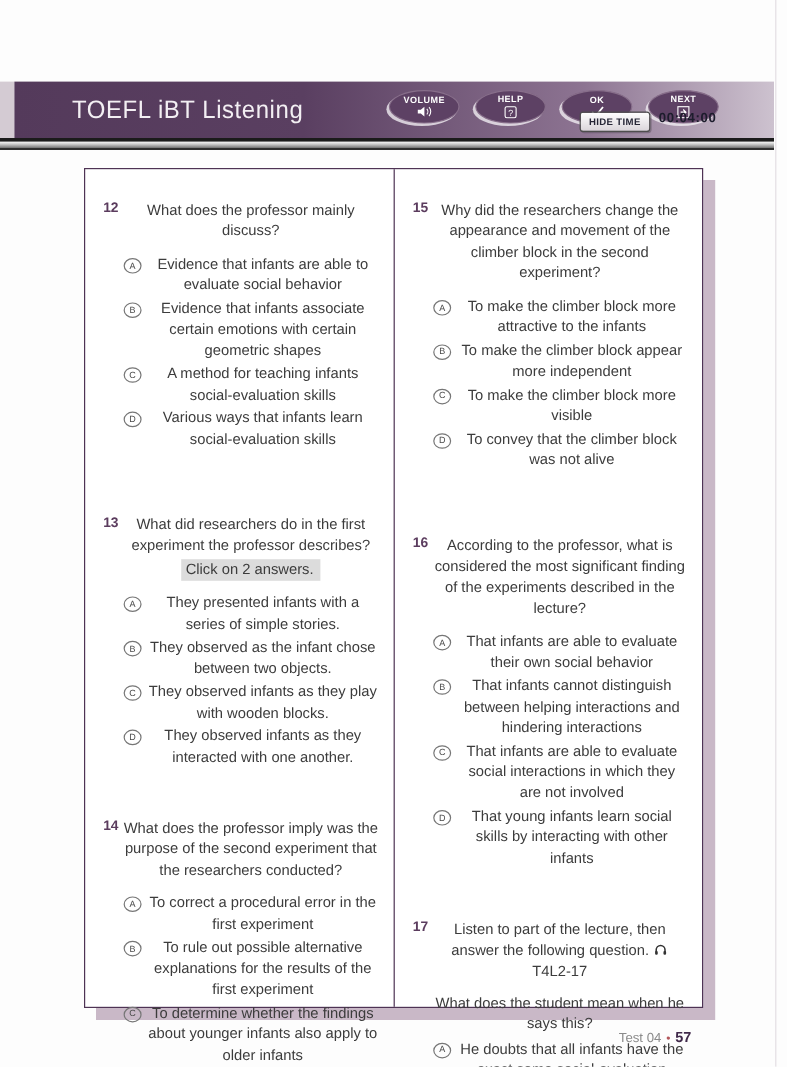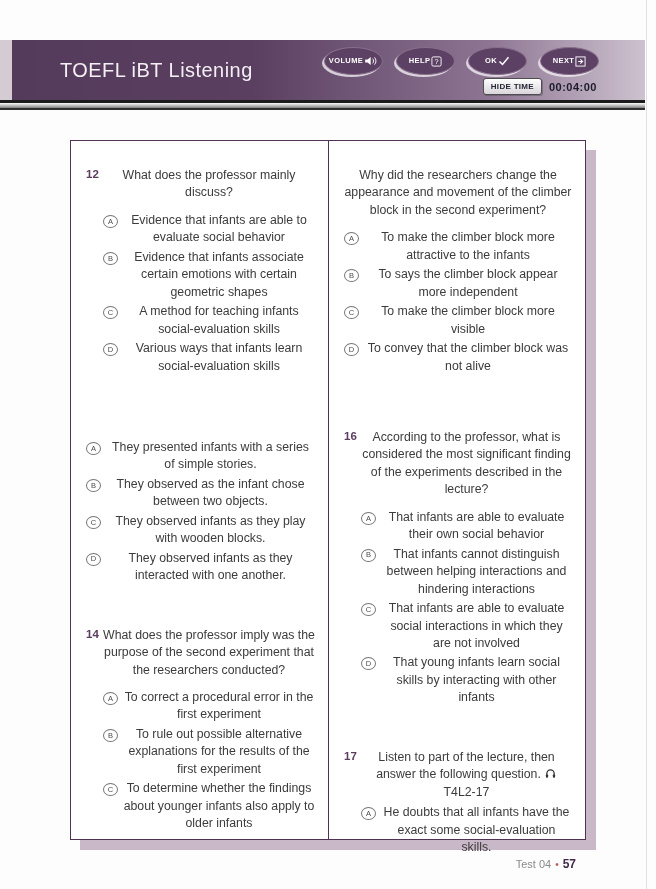--- a/index.html
+++ b/index.html
@@ -2,43 +2,43 @@
 <html><head>
 <meta charset="utf-8">
 <style>
   html,body{margin:0;padding:0;}
   body{
     width:656px;height:889px;position:relative;overflow:hidden;
     background:#fdfdfd;font-family:"Liberation Sans", sans-serif;
   }
   .top-spacer{height:40px;background:#fdfdfd;}
   
-  .header-row{display:flex;height:60px;}
+  .header-row{display:flex;height:47px;margin-top:28px;}
   .left-strip{width:12px;background:#d4cbd3;}
   .right-strip{width:11px;background:#fdfdfd;}
   .header-bar{
     flex:1;position:relative;
     background:linear-gradient(90deg,#543a5b 0%,#5a3f61 38%,#8d7492 75%,#cdc2cf 100%);
     display:flex;align-items:center;
   }
   .header-title{
     margin-left:48px;color:#f3eff3;font-size:21px;font-weight:400;
     letter-spacing:.5px;transform:scaleX(.95);transform-origin:left center;
   }
   .header-buttons{position:absolute;right:46px;top:7px;display:flex;gap:13px;}
   .hbtn{
     width:57px;height:26px;border-radius:50%;
     background:#5d4164;border:1px solid #876e8a;
     box-shadow:-2px 2px 0 rgba(240,236,241,.8);
-    display:flex;flex-direction:row;align-items:center;justify-content:center;
+    display:flex;flex-direction:column;align-items:center;justify-content:center;
     gap:1px;cursor:pointer;
   }
   .hbtn-label{color:#fff;font-size:7.5px;font-weight:bold;letter-spacing:.4px;line-height:1;}
   .hbtn-icon{line-height:0;}
-  .timer-row{position:absolute;right:48px;bottom:5px;display:flex;align-items:center;gap:7px;}
+  .timer-row{position:absolute;right:48px;bottom:5px;display:flex;align-items:flex-start;gap:7px;}
   .hide-time{
     font-family:"Liberation Sans",sans-serif;
     background:linear-gradient(#fefefe,#dad5da);
     border:1px solid #4e4e4e;border-radius:3px;
     font-size:8px;font-weight:bold;color:#262636;
     padding:3px 7px;letter-spacing:.3px;cursor:pointer;
     box-shadow:1px 1px 0 rgba(80,70,85,.45);
   }
   .timer{font-size:11px;font-weight:bold;color:#1c1c2c;letter-spacing:.5px;}
   
@@ -160,21 +160,24 @@
                 <span class="opt-text">A method for teaching infants social-evaluation skills</span>
               </div>
               <div class="option">
                 <span class="opt-letter">D</span>
                 <span class="opt-text">Various ways that infants learn social-evaluation skills</span>
               </div>
             </div>
           </div>
         </div>
         <div class="question">
-          <div class="q-body">
+          <div class="q-num">13</div>
+          <div class="q-body">
+            <div class="q-text"><span>What did researchers do in the first experiment the professor describes?</span></div>
+            <div><span class="note">Click on 2 answers.</span></div>
             <div class="options">
               <div class="option">
                 <span class="opt-letter">A</span>
                 <span class="opt-text">They presented infants with a series of simple stories.</span>
               </div>
               <div class="option">
                 <span class="opt-letter">B</span>
                 <span class="opt-text">They observed as the infant chose between two objects.</span>
               </div>
               <div class="option">
@@ -204,30 +207,31 @@
               <div class="option">
                 <span class="opt-letter">C</span>
                 <span class="opt-text">To determine whether the findings about younger infants also apply to older infants</span>
               </div>
             </div>
           </div>
         </div>
       </div>
     <div class="col col-right">
         <div class="question">
+          <div class="q-num">15</div>
           <div class="q-body">
             <div class="q-text"><span>Why did the researchers change the appearance and movement of the climber block in the second experiment?</span></div>
             <div class="options">
               <div class="option">
                 <span class="opt-letter">A</span>
                 <span class="opt-text">To make the climber block more attractive to the infants</span>
               </div>
               <div class="option">
                 <span class="opt-letter">B</span>
-                <span class="opt-text">To says the climber block appear more independent</span>
+                <span class="opt-text">To make the climber block appear more independent</span>
               </div>
               <div class="option">
                 <span class="opt-letter">C</span>
                 <span class="opt-text">To make the climber block more visible</span>
               </div>
               <div class="option">
                 <span class="opt-letter">D</span>
                 <span class="opt-text">To convey that the climber block was not alive</span>
               </div>
             </div>
@@ -258,20 +262,21 @@
           </div>
         </div>
         <div class="question">
           <div class="q-num">17</div>
           <div class="q-body">
             <div class="q-text"><span>Listen to part of the lecture, then answer the following question.</span><span class="audio-icon"><svg width="11" height="11" viewBox="0 0 12 12">
                   <path d="M2 8.2V6a4 4 0 0 1 8 0v2.2" fill="none" stroke="#333" stroke-width="1.4"></path>
                   <rect x="1" y="7" width="2.4" height="3.6" rx="1" fill="#333"></rect>
                   <rect x="8.6" y="7" width="2.4" height="3.6" rx="1" fill="#333"></rect>
                 </svg></span><span class="audio-ref">T4L2-17</span></div>
+            <div class="q-sub">What does the student mean when he says this?</div>
             <div class="options tight">
               <div class="option">
                 <span class="opt-letter">A</span>
                 <span class="opt-text">He doubts that all infants have the exact some social-evaluation skills.</span>
               </div>
             </div>
           </div>
         </div>
       </div>
   </div>

